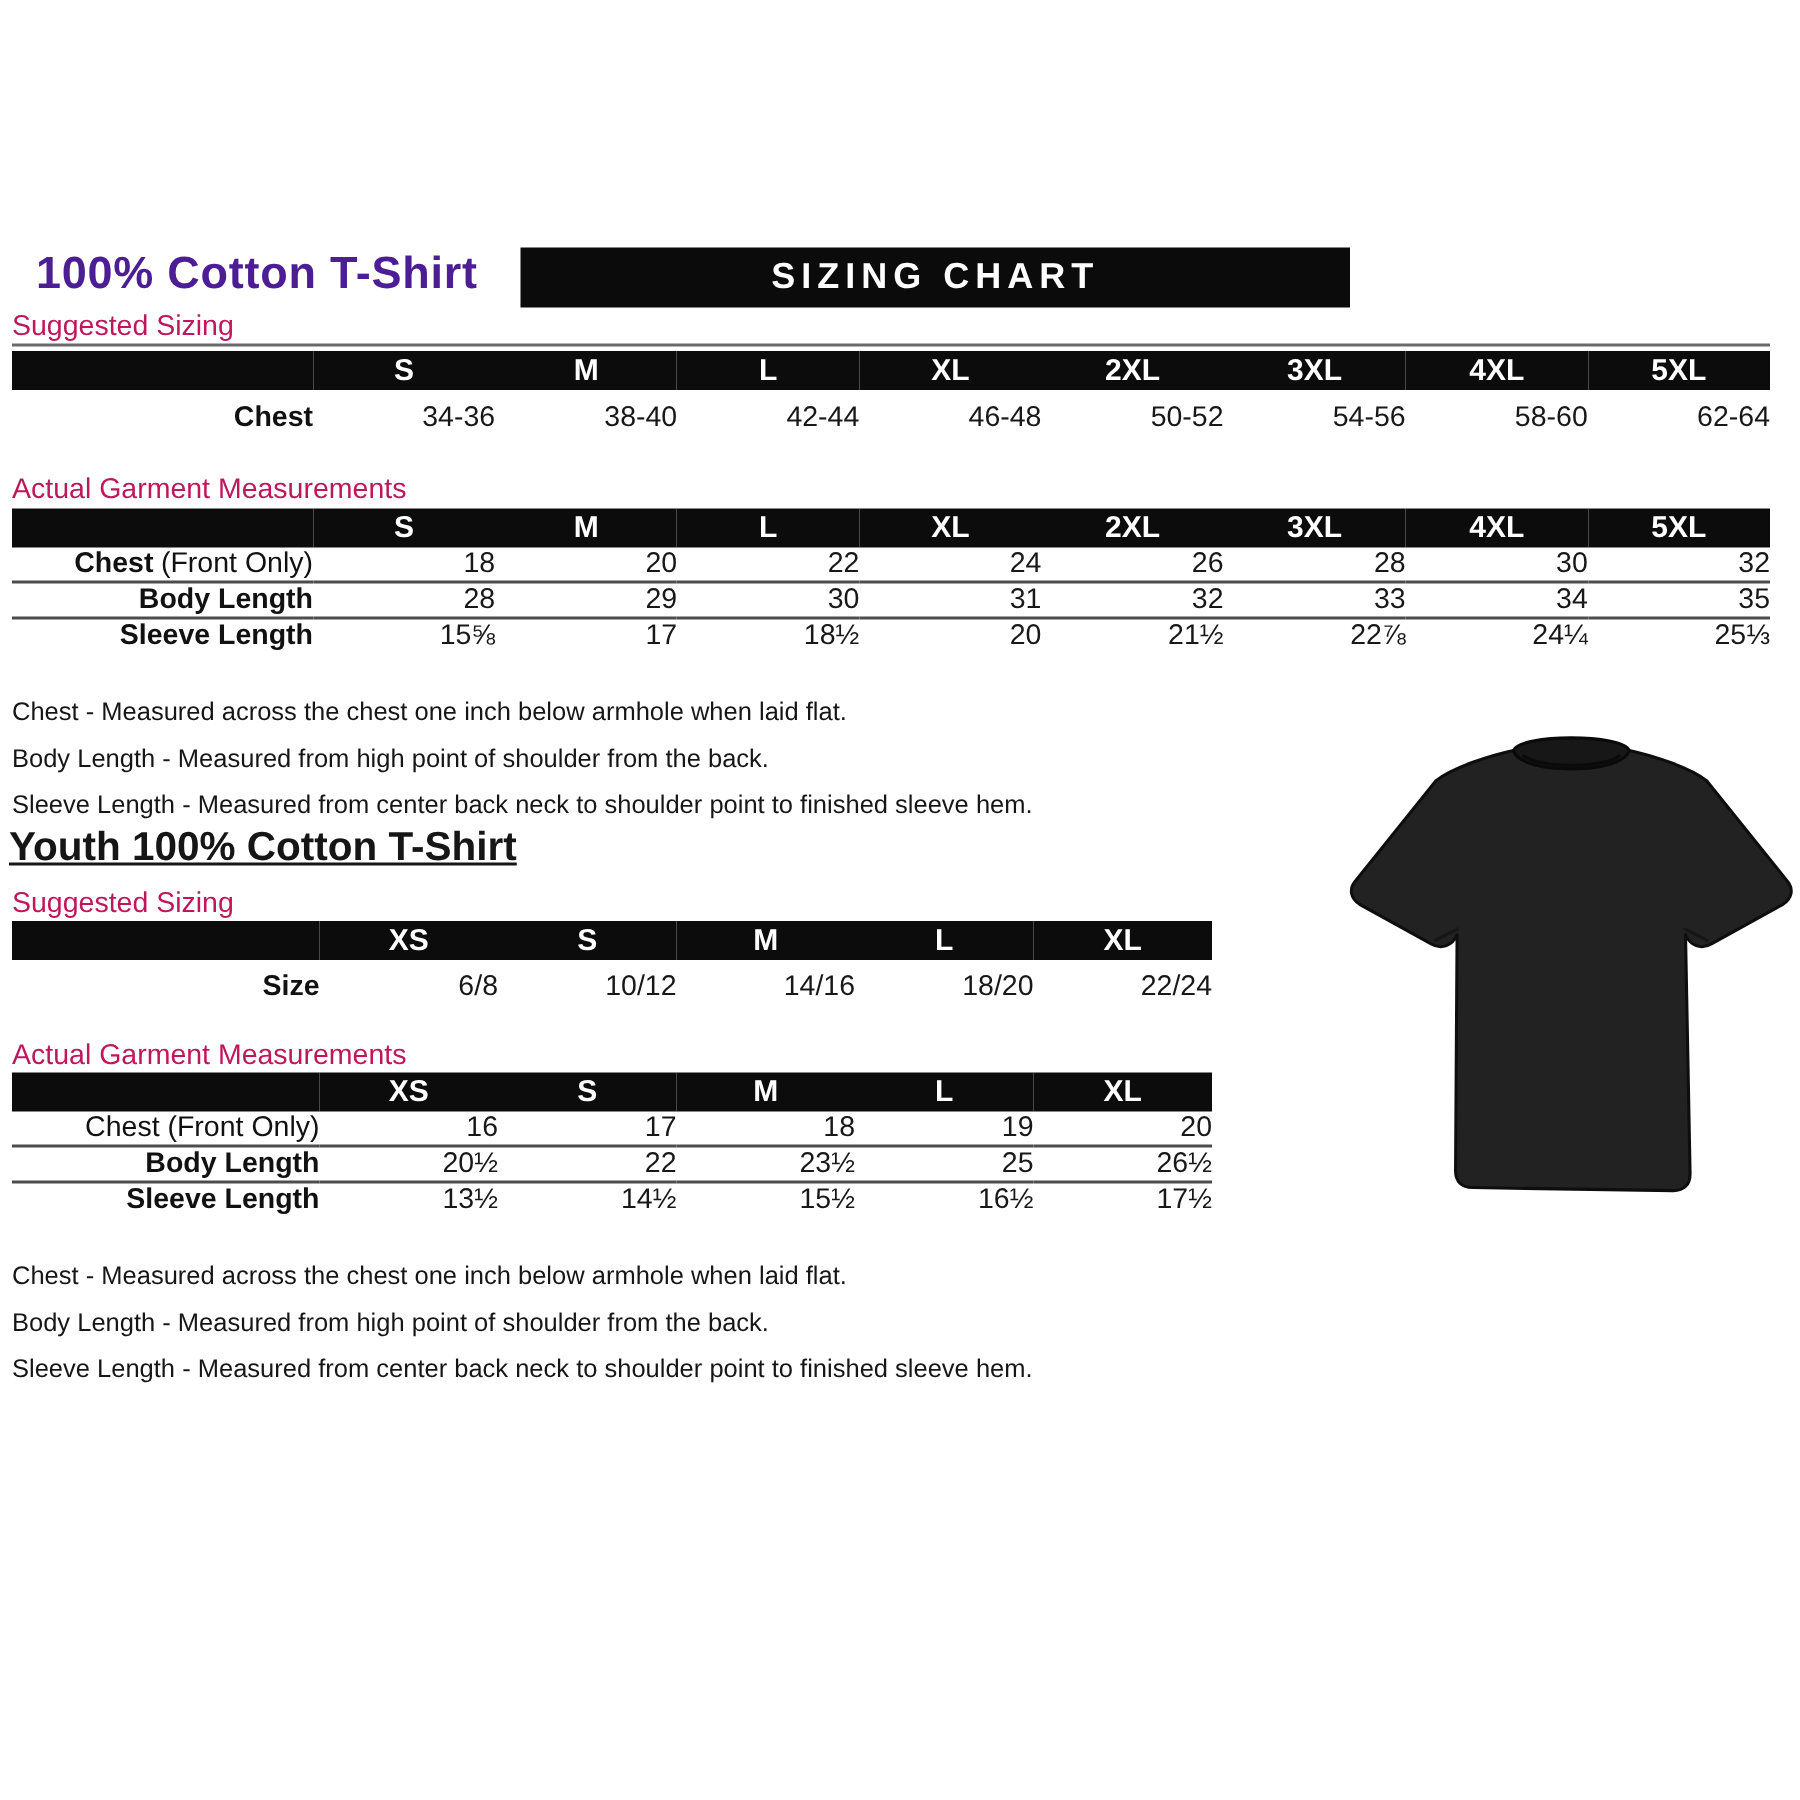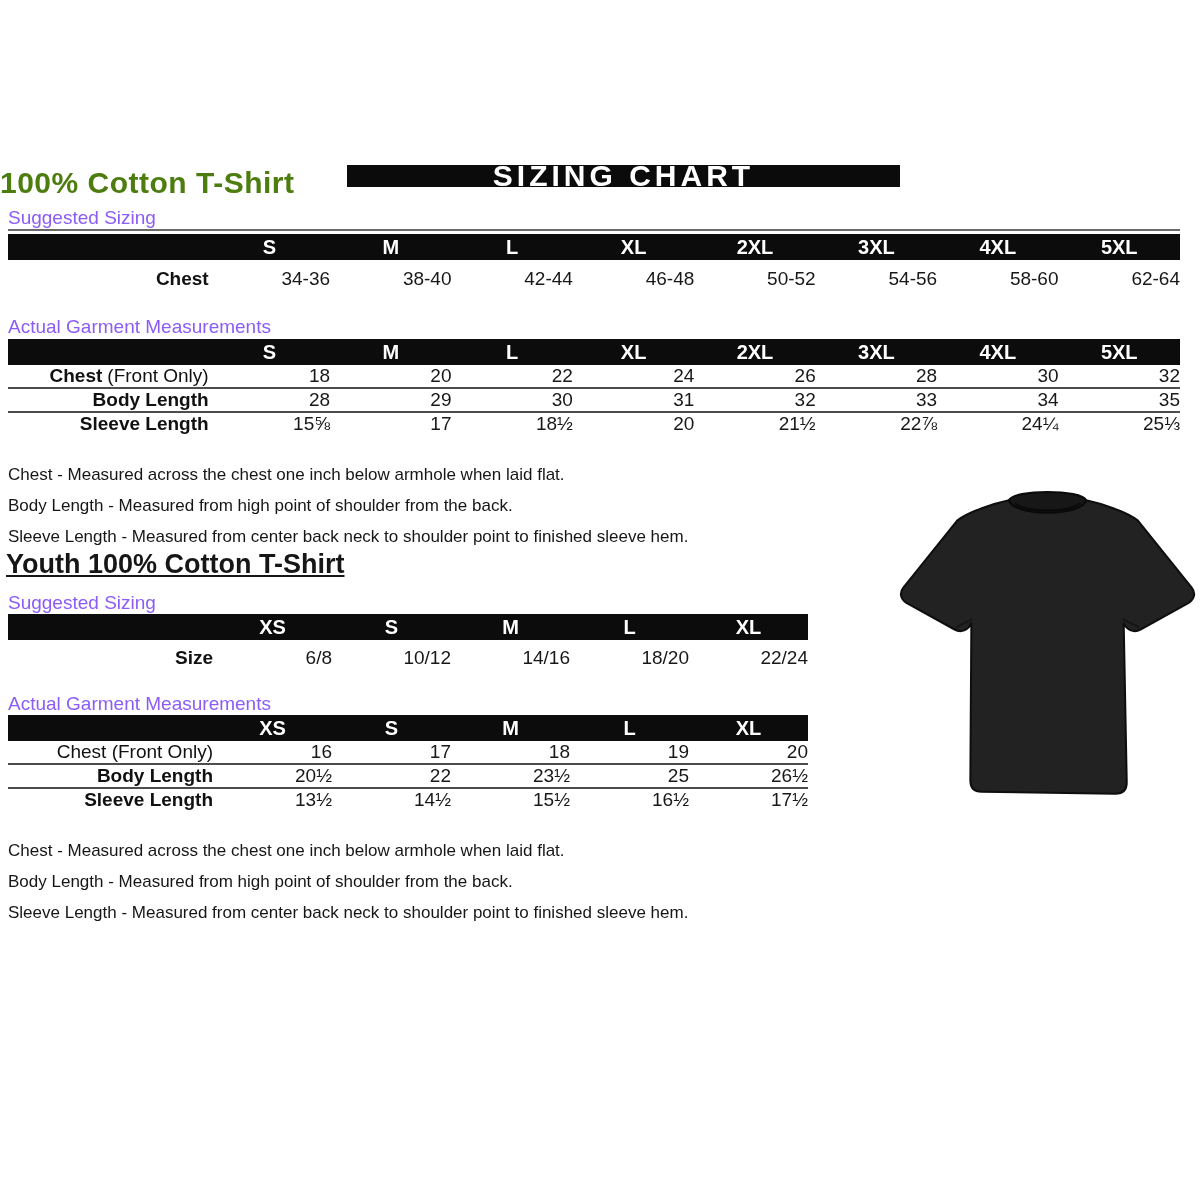--- a/index.html
+++ b/index.html
@@ -2,28 +2,28 @@
 <html><head>
 <meta charset="utf-8">
 <style>
   html,body { margin:0; padding:0; }
   .page {
     position:relative; width:1200px; height:1200px; background:#ffffff;
     font-family:"Liberation Sans","DejaVu Sans",sans-serif; color:#141414; overflow:hidden;
   }
   .abs { position:absolute; }
   .title {
-    left:0; top:166px; font-size:30px; font-weight:bold; letter-spacing:0.5px; color:#4d7c0f;
+    left:24px; top:166px; font-size:30px; font-weight:bold; letter-spacing:0.5px; color:#4c1d95;
   }
   .banner {
-    left:347px; top:165px; width:553px; height:22px; background:#0b0b0b;
+    left:347px; top:165px; width:553px; height:40px; background:#0b0b0b;
     display:flex; align-items:center; justify-content:center;
-    color:#ffffff; font-size:30px; font-weight:bold; letter-spacing:4px;
-  }
-  .section-label { font-size:19px; color:#8b5cf6; }
+    color:#ffffff; font-size:24px; font-weight:bold; letter-spacing:4px;
+  }
+  .section-label { font-size:19px; color:#be185d; }
   .rule { height:0; border-top:2px solid #6a6a6a; }
 
   .sz-table { position:absolute; border-collapse:collapse; table-layout:fixed; }
   .sz-table thead th {
     background:#0c0c0c; color:#ffffff; font-size:20px; font-weight:bold;
     height:26px; padding:0; text-align:center;
   }
   .sz-table td { text-align:right; font-size:19px; color:#181818; padding:0; }
   .sz-table tbody th { text-align:right; padding:0 0 0 10px; font-size:19px; color:#111; }
   .r38 { height:38px; }

